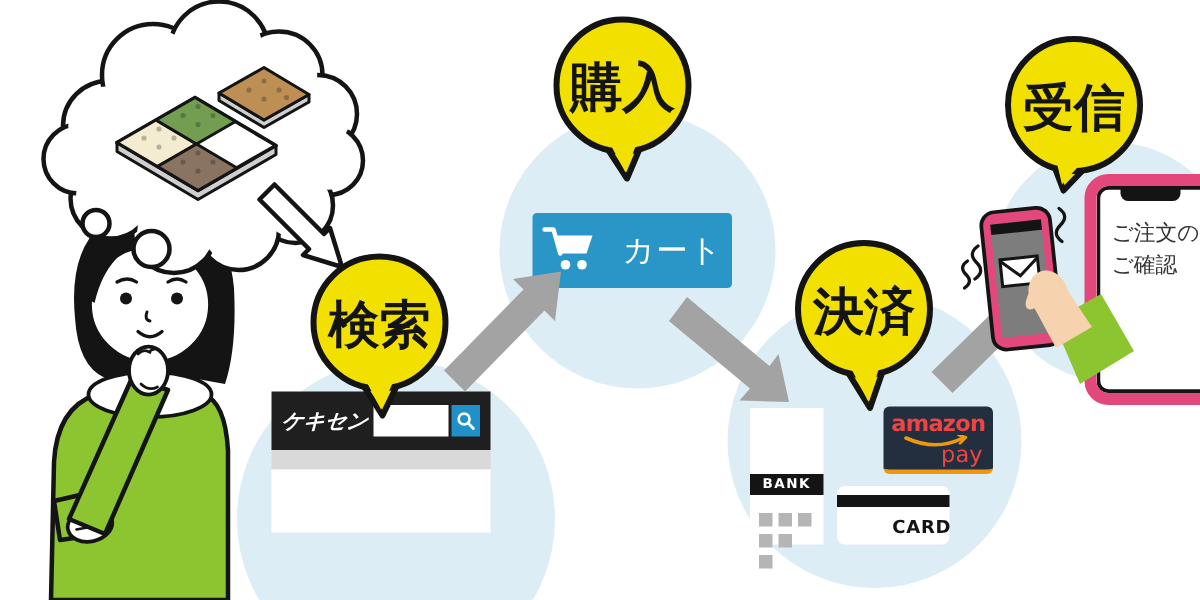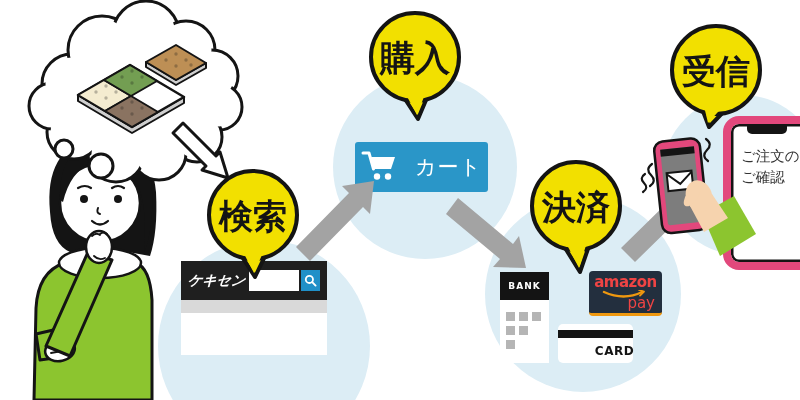--- a/index.html
+++ b/index.html
@@ -21,22 +21,22 @@
   .qty-row{position:absolute;left:345px;top:112px;display:flex;align-items:center;gap:7px;z-index:2;}
   .qty-label{font-size:13px;font-weight:500;}
   .qty-input{width:72px;height:23px;background:#fff;border:none;font-size:13px;padding:0 0 0 10px;box-sizing:border-box;font-family:inherit;}
   .qty-unit{font-size:14px;}
   .cart-btn{position:absolute;left:355px;top:142px;width:133px;height:50px;background:#2a96c8;border:none;border-radius:3px;
             display:flex;align-items:center;justify-content:space-between;gap:10px;z-index:2;cursor:pointer;}
   .cart-label{color:#fff;font-size:21px;letter-spacing:1px;}
 
   
   .bank{position:absolute;left:500px;top:272px;width:49px;height:91px;background:#fff;z-index:2;}
-  .bank-head{height:28px;background:#141414;color:#fff;font-size:9px;font-weight:bold;letter-spacing:1px;
-             display:flex;align-items:center;justify-content:center;}
+  .bank-head{height:14px;background:#141414;color:#fff;font-size:9px;font-weight:bold;letter-spacing:1px;
+             display:flex;align-items:center;justify-content:center;margin-top:44px;}
   .bank-windows{padding:6px 0 0 6px;}
   .bank-row{height:14px;}
   .bw{width:9px;height:9px;background:#b5b5b5;display:inline-block;margin-right:4px;}
   .amazon{position:absolute;left:589px;top:271px;width:73px;height:45px;background:#232f3e;border-radius:4px;
           border-bottom:3px solid #ef980f;box-sizing:border-box;color:#ef4444;z-index:2;}
   .amazon-word{font-weight:bold;font-size:15px;text-align:center;line-height:16px;margin-top:3px;letter-spacing:-0.5px;}
   .amazon-smile{position:absolute;left:13px;top:19px;}
   .amazon-sub{position:absolute;right:7px;bottom:2px;font-size:15px;line-height:15px;}
   .card{position:absolute;left:558px;top:324px;width:75px;height:39px;background:#fff;border-radius:5px;z-index:2;}
   .card-stripe{height:8px;background:#141414;margin-top:6px;}

